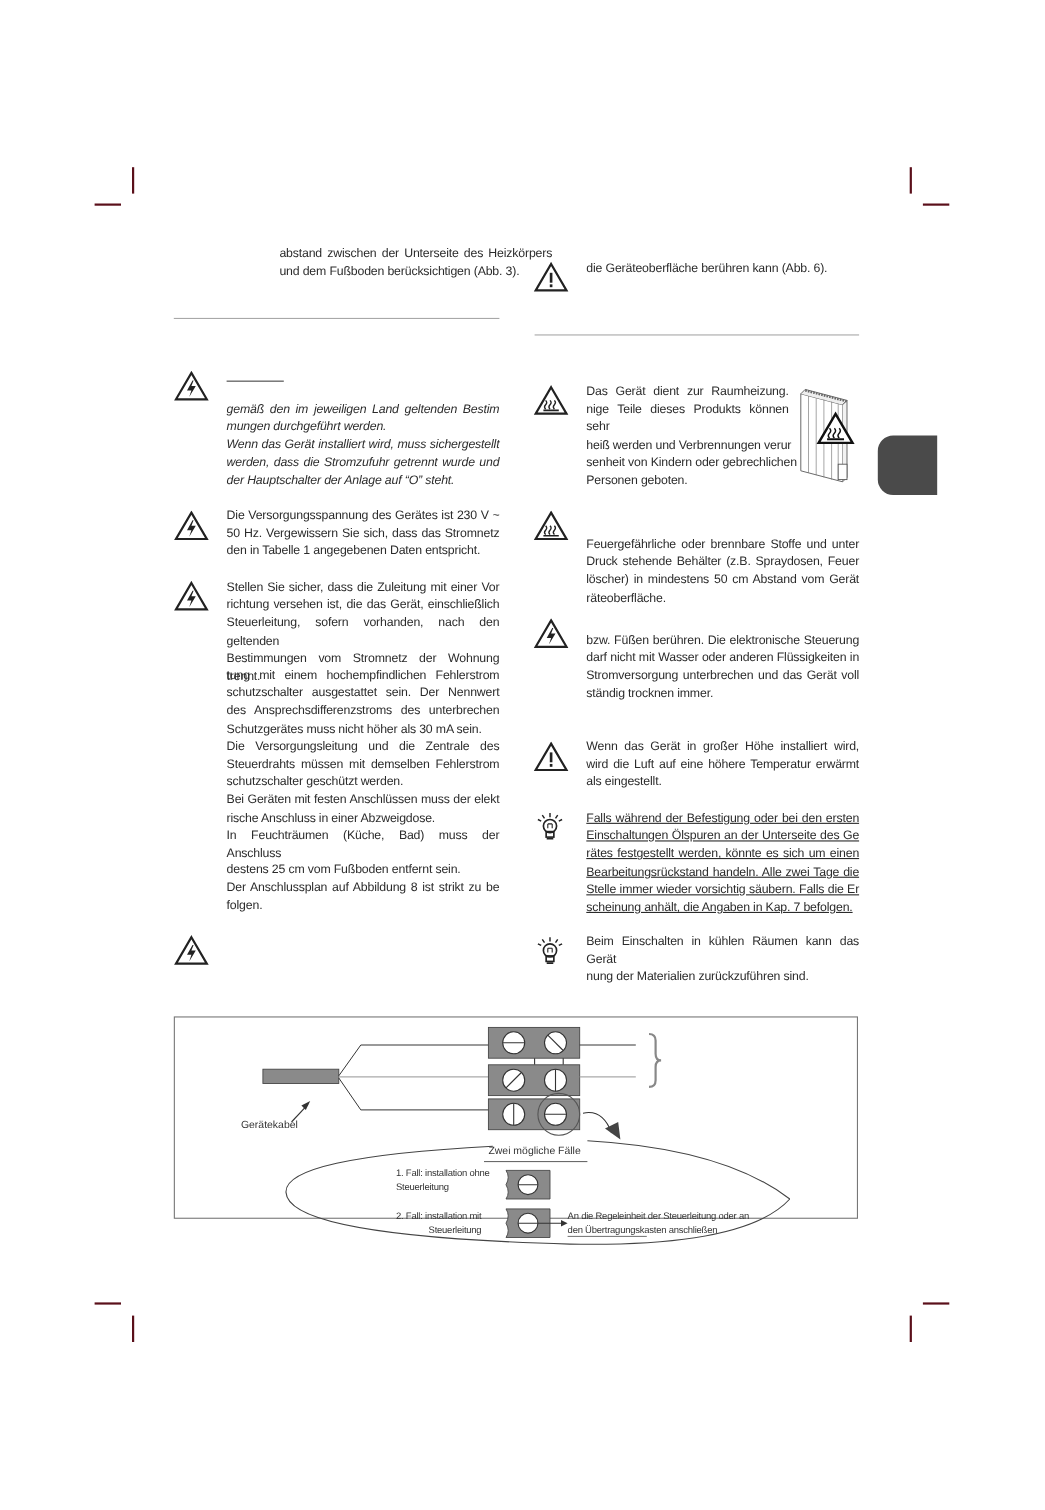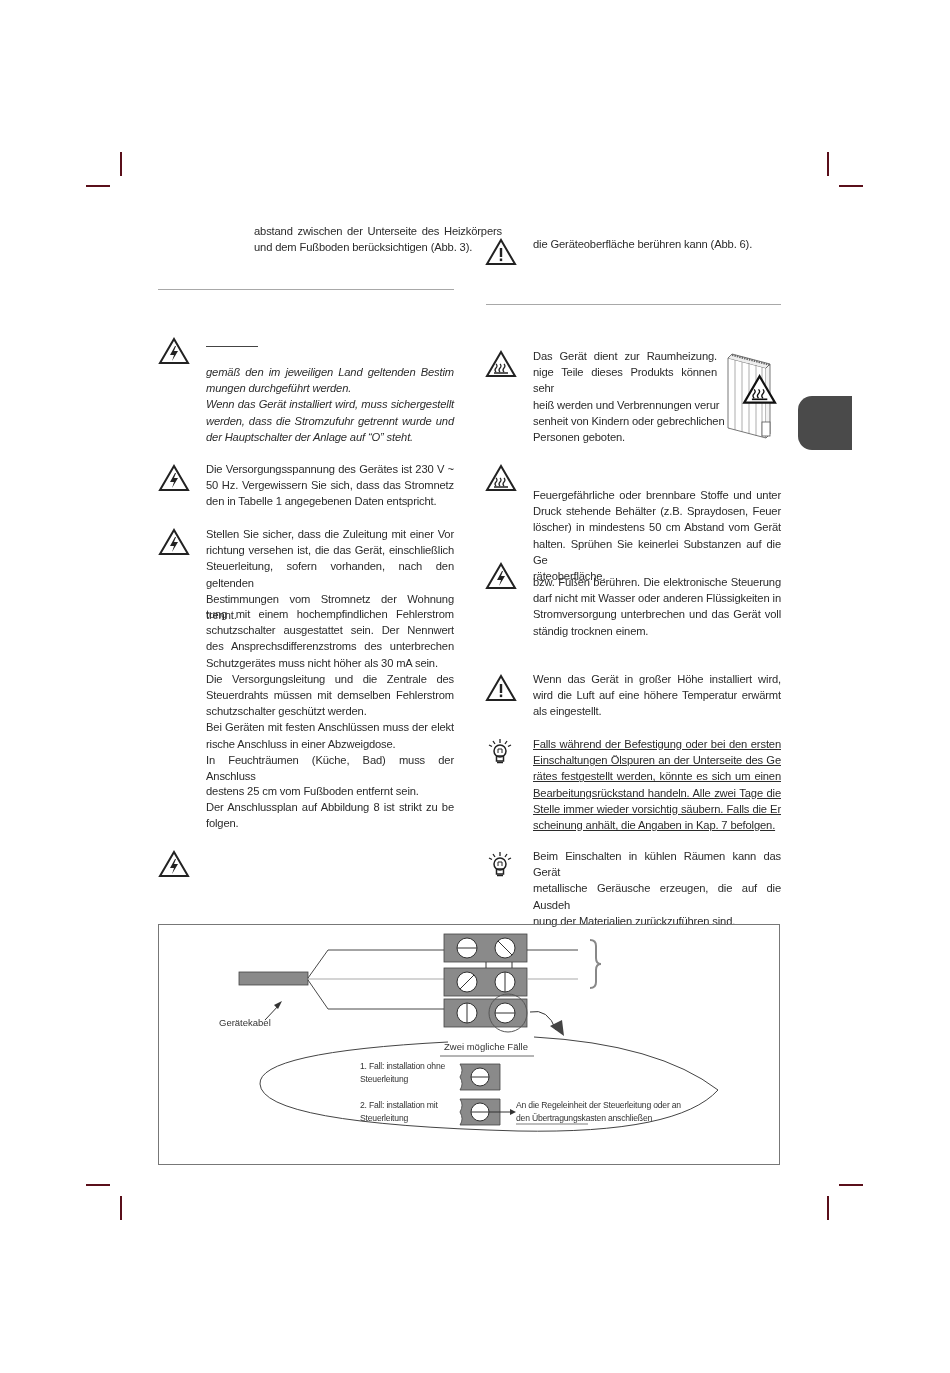--- a/index.html
+++ b/index.html
@@ -6,21 +6,21 @@
   body { width: 950px; height: 1373px; position: relative; overflow: hidden;
          font-family: "Liberation Sans", sans-serif; color: #2a2a2a; }
   .crop { position: absolute; background: #5a0f1a; }
   .para { position: absolute; font-size: 11.2px; line-height: 16.2px; text-align: justify; color: #2b2b2b; letter-spacing: -0.15px; }
   .para .line { display: block; white-space: nowrap; }
   .para .line.just { text-align: justify; text-align-last: justify; white-space: normal; }
   .icon { position: absolute; width: 32px; height: 28px; }
   .hr { position: absolute; height: 1px; background: #a8a8a8; }
   .short-rule { position: absolute; height: 1px; background: #444; }
   .tab { position: absolute; left: 798px; top: 396px; width: 54px; height: 54px; background: #4a4a4a; border-radius: 14px 0 0 14px; }
-  .figure { position: absolute; left: 158px; top: 924px; width: 622px; height: 241px; border: 1px solid #777; box-sizing: border-box; }
+  .figure { position: absolute; left: 158px; top: 924px; width: 622px; height: 184px; border: 1px solid #777; box-sizing: border-box; }
   .diag-label { position: absolute; font-size: 9.5px; color: #333; white-space: nowrap; }
   .diag-small { position: absolute; font-size: 8.6px; line-height: 13px; color: #333; white-space: nowrap; letter-spacing: -0.2px; }
 </style>
 </head>
 <body>
 
 <div class="crop" style="left:120px;top:152px;width:2px;height:24px;"></div>
 <div class="crop" style="left:86px;top:185px;width:24px;height:2px;"></div>
 <div class="crop" style="left:827px;top:152px;width:2px;height:24px;"></div>
 <div class="crop" style="left:839px;top:185px;width:24px;height:2px;"></div>
@@ -159,32 +159,31 @@
   </g>
 </svg>
 
 <svg class="icon" style="left:485px;top:464px;" viewBox="0 0 32 28">
     <use href="#ico-hot"></use>
   </svg>
 <div class="para" style="left:533px;top:447px;width:248px;margin-top:40px;">
   <span class="line just">Feuergefährliche oder brennbare Stoffe und unter</span>
   <span class="line just">Druck stehende Behälter (z.B. Spraydosen, Feuer</span>
   <span class="line just">löscher) in mindestens 50 cm Abstand vom Gerät</span>
-  <span class="line just">halten. Sprühen Sie keinerlei Substanzen auf die Ge</span>
   <span class="line">räteoberfläche.</span>
 </div>
 
 <svg class="icon" style="left:485px;top:562px;" viewBox="0 0 32 28">
     <use href="#ico-electric"></use>
   </svg>
 <div class="para" style="left:533px;top:574px;width:248px;">
   <span class="line just">bzw. Füßen berühren. Die elektronische Steuerung</span>
   <span class="line just">darf nicht mit Wasser oder anderen Flüssigkeiten in</span>
   <span class="line just">Stromversorgung unterbrechen und das Gerät voll</span>
-  <span class="line">ständig trocknen einem.</span>
+  <span class="line">ständig trocknen immer.</span>
 </div>
 
 <svg class="icon" style="left:485px;top:674px;" viewBox="0 0 32 28">
     <use href="#ico-warn"></use>
   </svg>
 <div class="para" style="left:533px;top:671px;width:248px;">
   <span class="line just">Wenn das Gerät in großer Höhe installiert wird,</span>
   <span class="line just">wird die Luft auf eine höhere Temperatur erwärmt</span>
   <span class="line">als eingestellt.</span>
 </div>
@@ -199,21 +198,20 @@
   <span class="line just">Bearbeitungsrückstand handeln. Alle zwei Tage die</span>
   <span class="line just">Stelle immer wieder vorsichtig säubern. Falls die Er</span>
   <span class="line">scheinung anhält, die Angaben in Kap. 7 befolgen.</span>
 </div>
 
 <svg class="icon" style="left:484px;top:850px;" viewBox="0 0 32 28">
     <use href="#ico-tip"></use>
   </svg>
 <div class="para" style="left:533px;top:848px;width:248px;">
   <span class="line just">Beim Einschalten in kühlen Räumen kann das Gerät</span>
-  <span class="line just">metallische Geräusche erzeugen, die auf die Ausdeh</span>
   <span class="line">nung der Materialien zurückzuführen sind.</span>
 </div>
 
 <div class="figure">
   <svg width="622" height="220" viewBox="0 0 622 220" style="position:absolute;left:-1px;top:-1px;">
 
     <rect x="81" y="48" width="69" height="13" fill="#8a8a8a" stroke="#444" stroke-width="0.8"></rect>
 
     <path d="M150 54 L170 26 L286 26" fill="none" stroke="#333" stroke-width="0.9"></path>
     <path d="M150 55 L286 55" fill="none" stroke="#aaa" stroke-width="1.2"></path>
@@ -271,21 +269,21 @@
       <path d="M352 185 L358 188 L352 191 Z" fill="#333"></path>
     </g>
     <line x1="358" y1="200" x2="430" y2="200" stroke="#444" stroke-width="0.7"></line>
   </svg>
   <div class="diag-label" style="left:60px;top:92px;">Gerätekabel</div>
   <div class="diag-label" style="left:285px;top:116px;">Zwei mögliche Fälle</div>
   <div class="diag-small" style="left:201px;top:135px;">
     <div>1. Fall: installation ohne</div>
     <div>Steuerleitung</div>
   </div>
-  <div class="diag-small" style="left:201px;top:174px;">
+  <div class="diag-small" style="left:201px;top:174px;text-align:right;">
     <div>2. Fall: installation mit</div>
     <div>Steuerleitung</div>
   </div>
   <div class="diag-small" style="left:357px;top:174px;">
     <div>An die Regeleinheit der Steuerleitung oder an</div>
     <div>den Übertragungskasten anschließen</div>
   </div>
 </div>
 
 </body></html>

